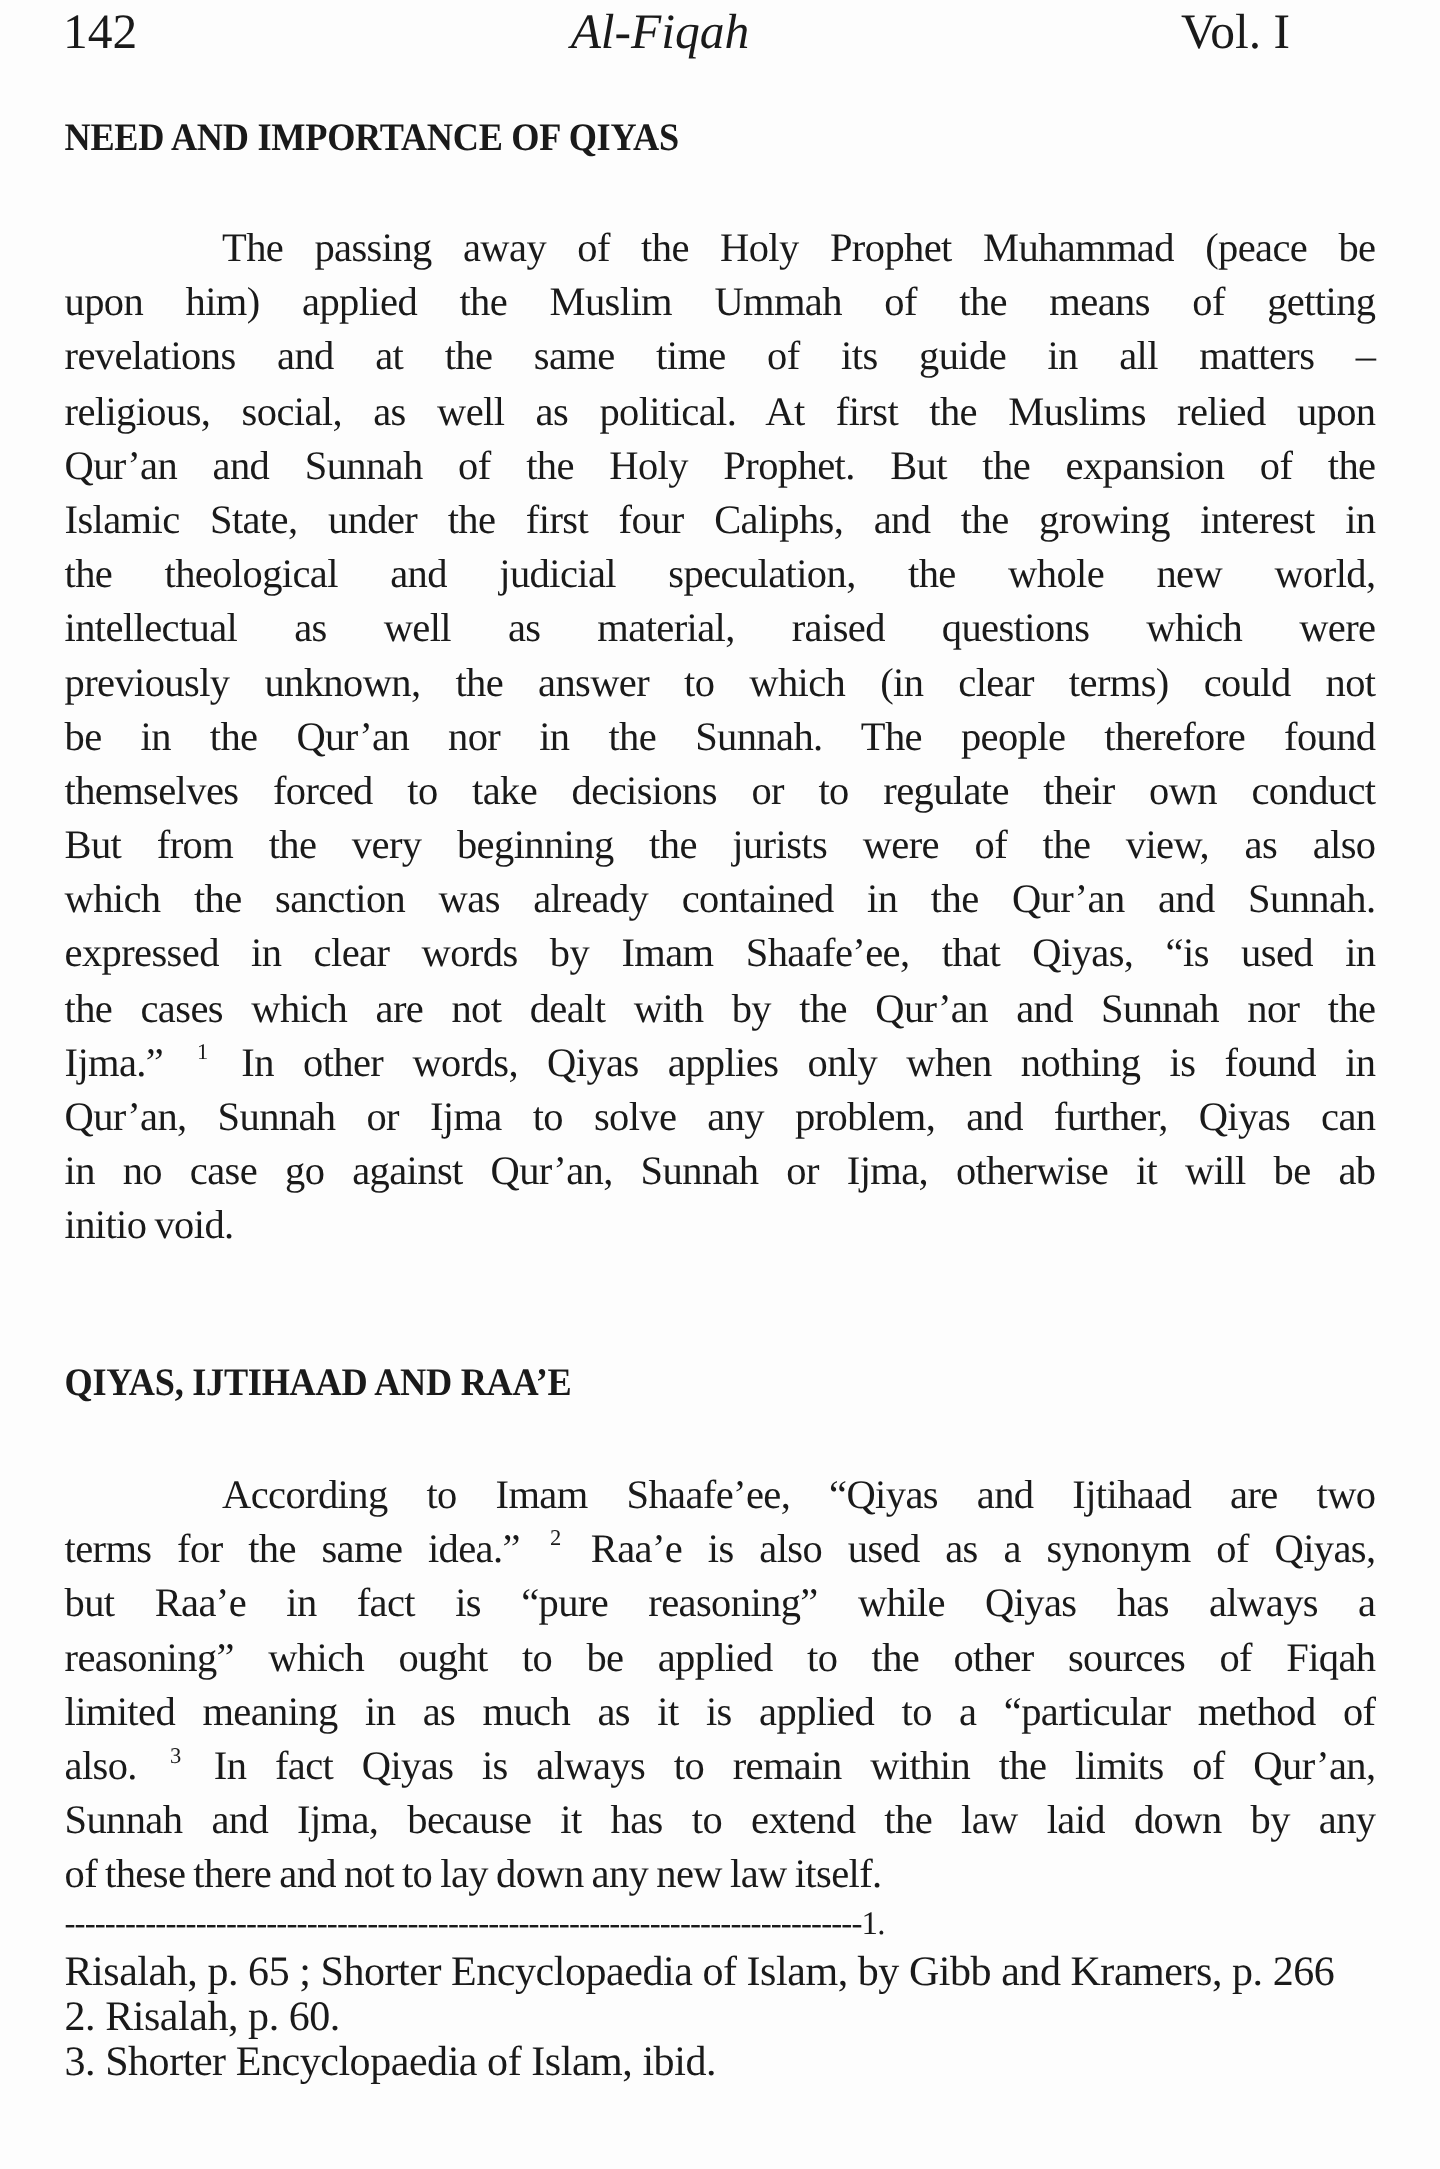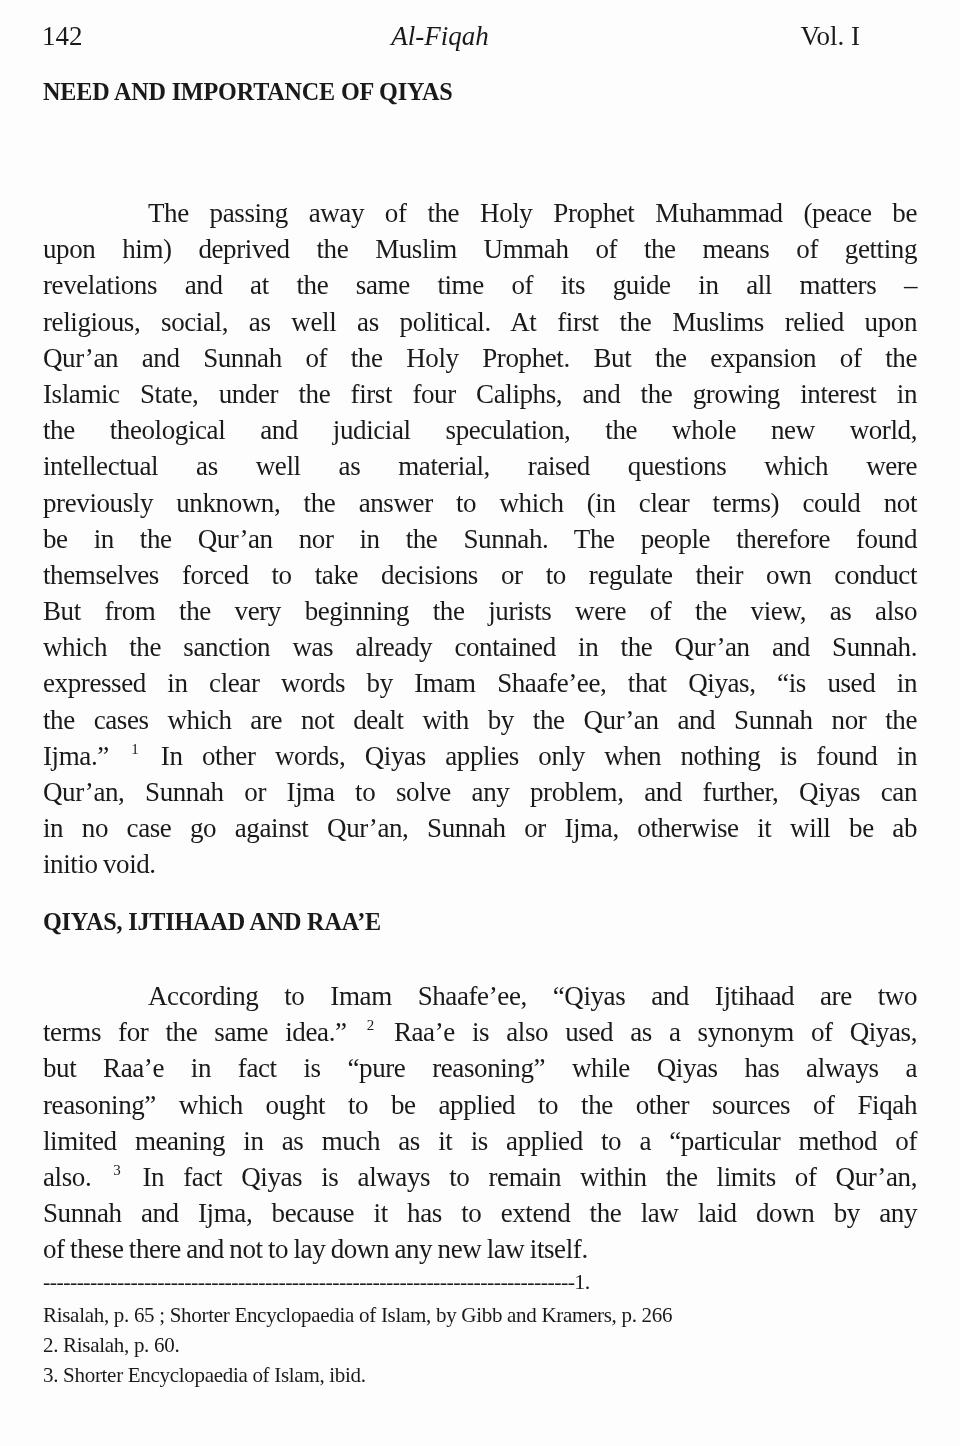--- a/index.html
+++ b/index.html
@@ -16,25 +16,25 @@
       color: #1a1a1a;
     }
     .page {
       position: absolute;
       left: 0; top: 0;
       width: 960px; height: 1446px;
       background: #fdfdfd;
     }
     .running-header {
       position: absolute;
-      top: 18px;
+      top: 4px;
       left: 42px;
       width: 818px;
       height: 36px;
-      font-size: 27px;
+      font-size: 33px;
       line-height: 36px;
     }
     .running-header .pgnum { position: absolute; left: 0; top: 0; }
     .running-header .title { position: absolute; left: 0; right: 0; text-align: center; top: 0; font-style: italic; padding-right: 22px; font-family: Liberation Serif, serif; }
     .running-header .vol { position: absolute; right: 0; top: 0; }
 
     .heading {
       position: absolute;
       left: 43px;
       font-size: 26px;
@@ -59,21 +59,21 @@
       height: 36.2px;
       line-height: 36.2px;
       white-space: nowrap;
       text-align: justify;
       text-align-last: justify;
       letter-spacing: -0.4px;
       word-spacing: -1px;
     }
     .para .line.indent { padding-left: 105px; }
     .para .line.last { text-align-last: left; }
-    .para1 { top: 147px; margin-top: 48px; }
+    .para1 { top: 147px; }
     .para2 { top: 978px; }
 
     sup.fn {
       font-size: 15px;
       vertical-align: 11px;
       line-height: 0;
       padding: 0 3px;
     }
     .ital { }
 
@@ -87,21 +87,21 @@
       line-height: 28px;
       white-space: nowrap;
       overflow: hidden;
       letter-spacing: -0.6px;
     }
     .footnotes {
       position: absolute;
       left: 43px;
       top: 1300px;
       width: 860px;
-      font-size: 21px;
+      font-size: 28px;
     }
     .footnotes .fnline {
       display: block;
       height: 30px;
       line-height: 30px;
       white-space: nowrap;
       letter-spacing: -0.3px;
     }
   </style>
 </head>
@@ -112,21 +112,21 @@
   <div class="running-header">
     <span class="pgnum">142</span>
     <span class="title">Al-Fiqah</span>
     <span class="vol">Vol. I</span>
   </div>
 
   <div class="heading h1">NEED AND IMPORTANCE OF QIYAS</div>
 
   <div class="para para1">
     <span class="line indent">The passing away of the Holy Prophet Muhammad (peace be</span>
-    <span class="line">upon him) deprived the Muslim Ummah of the means of getting</span>
+    <span class="line">upon him) applied the Muslim Ummah of the means of getting</span>
     <span class="line">revelations and at the same time of its guide in all matters –</span>
     <span class="line">religious, social, as well as political. At first the Muslims relied upon</span>
     <span class="line">Qur’an and Sunnah of the Holy Prophet. But the expansion of the</span>
     <span class="line">Islamic State, under the first four Caliphs, and the growing interest in</span>
     <span class="line">the theological and judicial speculation, the whole new world,</span>
     <span class="line">intellectual as well as material, raised questions which were</span>
     <span class="line">previously unknown, the answer to which (in clear terms) could not</span>
     <span class="line">be in the Qur’an nor in the Sunnah. The people therefore found</span>
     <span class="line">themselves forced to take decisions or to regulate their own conduct</span>
     <span class="line">But from the very beginning the jurists were of the view, as also</span>

